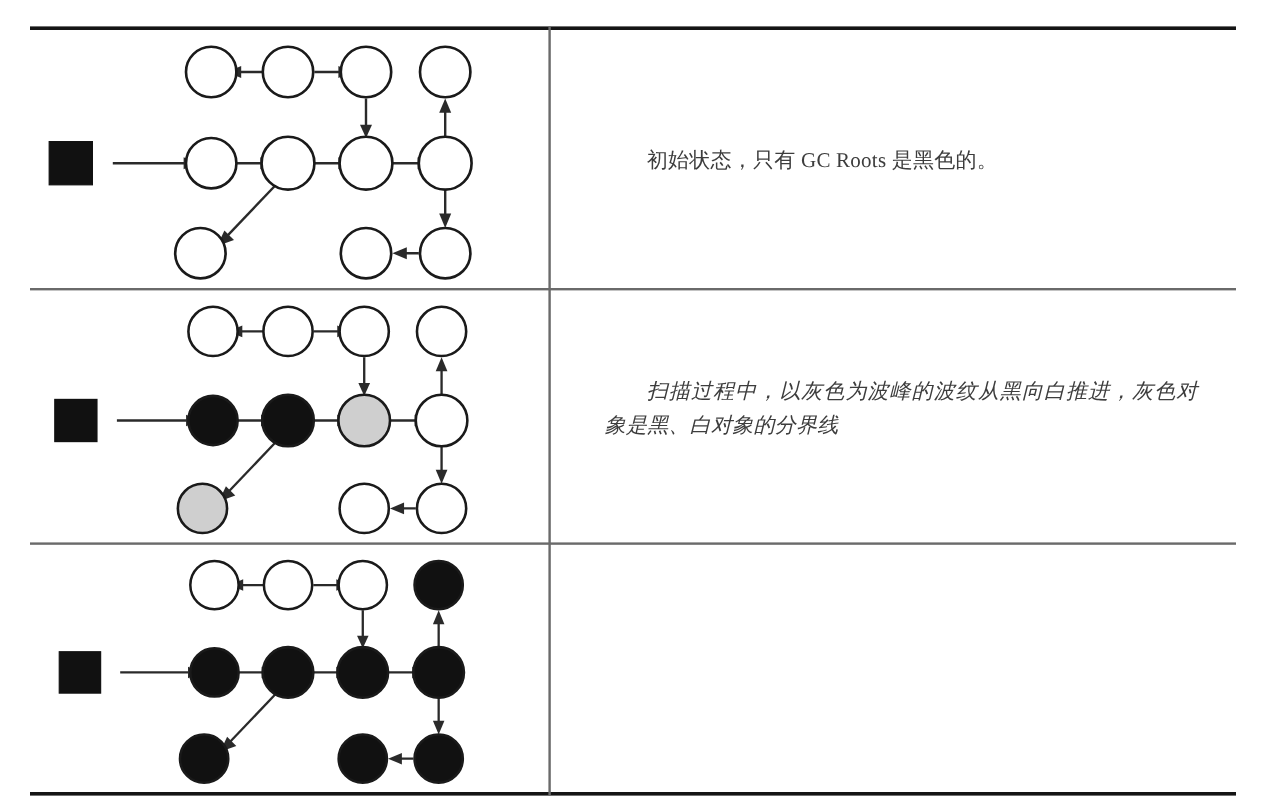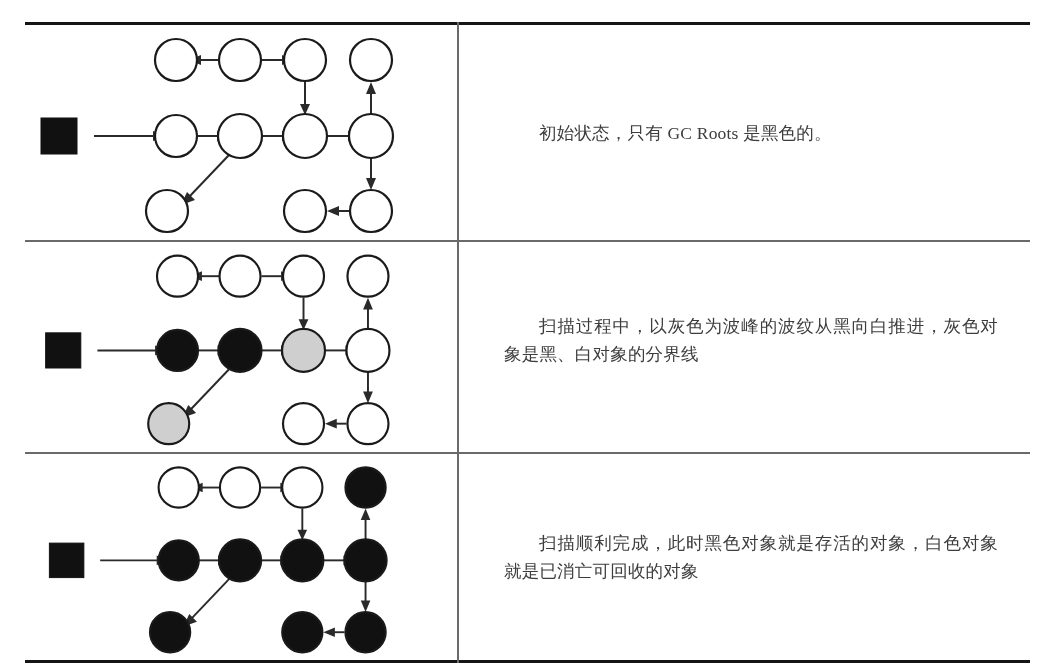--- a/index.html
+++ b/index.html
@@ -170,21 +170,21 @@
         </g>
       </svg>
     </div>
     <div class="cell-text">
       <div class="para-wrap">
         <p class="para">初始状态，只有 GC Roots 是黑色的。</p>
       </div>
     </div>
   </div>
 
-  <div class="row" style="top:242px;height:195px;">
+  <div class="row" style="top:242px;height:195px;font-style:italic;">
     <div class="cell-figure">
       <svg class="graph" width="432" height="210" viewBox="0 0 432 215">
         <g>
           <g class="edge">
               <line x1="69" y1="111" x2="130" y2="111"></line>
               <polygon points="139,111 128,106 128,116" fill="#2a2a2a" stroke="none"></polygon>
             </g>
           <g class="edge">
               <line x1="172" y1="111" x2="193" y2="111"></line>
               <polygon points="203,111 192,106 192,116" fill="#2a2a2a" stroke="none"></polygon>
@@ -307,20 +307,15 @@
           <circle class="nd nd-black" cx="151" cy="111" r="21"></circle>
           <circle class="nd nd-black" cx="215" cy="111" r="22"></circle>
           <circle class="nd nd-black" cx="280" cy="111" r="22"></circle>
           <circle class="nd nd-black" cx="346" cy="111" r="22"></circle>
           <circle class="nd nd-black" cx="142" cy="186" r="21"></circle>
           <circle class="nd nd-black" cx="280" cy="186" r="21"></circle>
           <circle class="nd nd-black" cx="346" cy="186" r="21"></circle>
         </g>
       </svg>
     </div>
-    <div class="cell-text">
-      <div class="para-wrap">
-        <p class="para">扫描顺利完成，此时黑色对象就是存活的对象，白色对象就是已消亡可回收的对象</p>
-      </div>
-    </div>
   </div>
 
 </div>
 
 </body></html>

